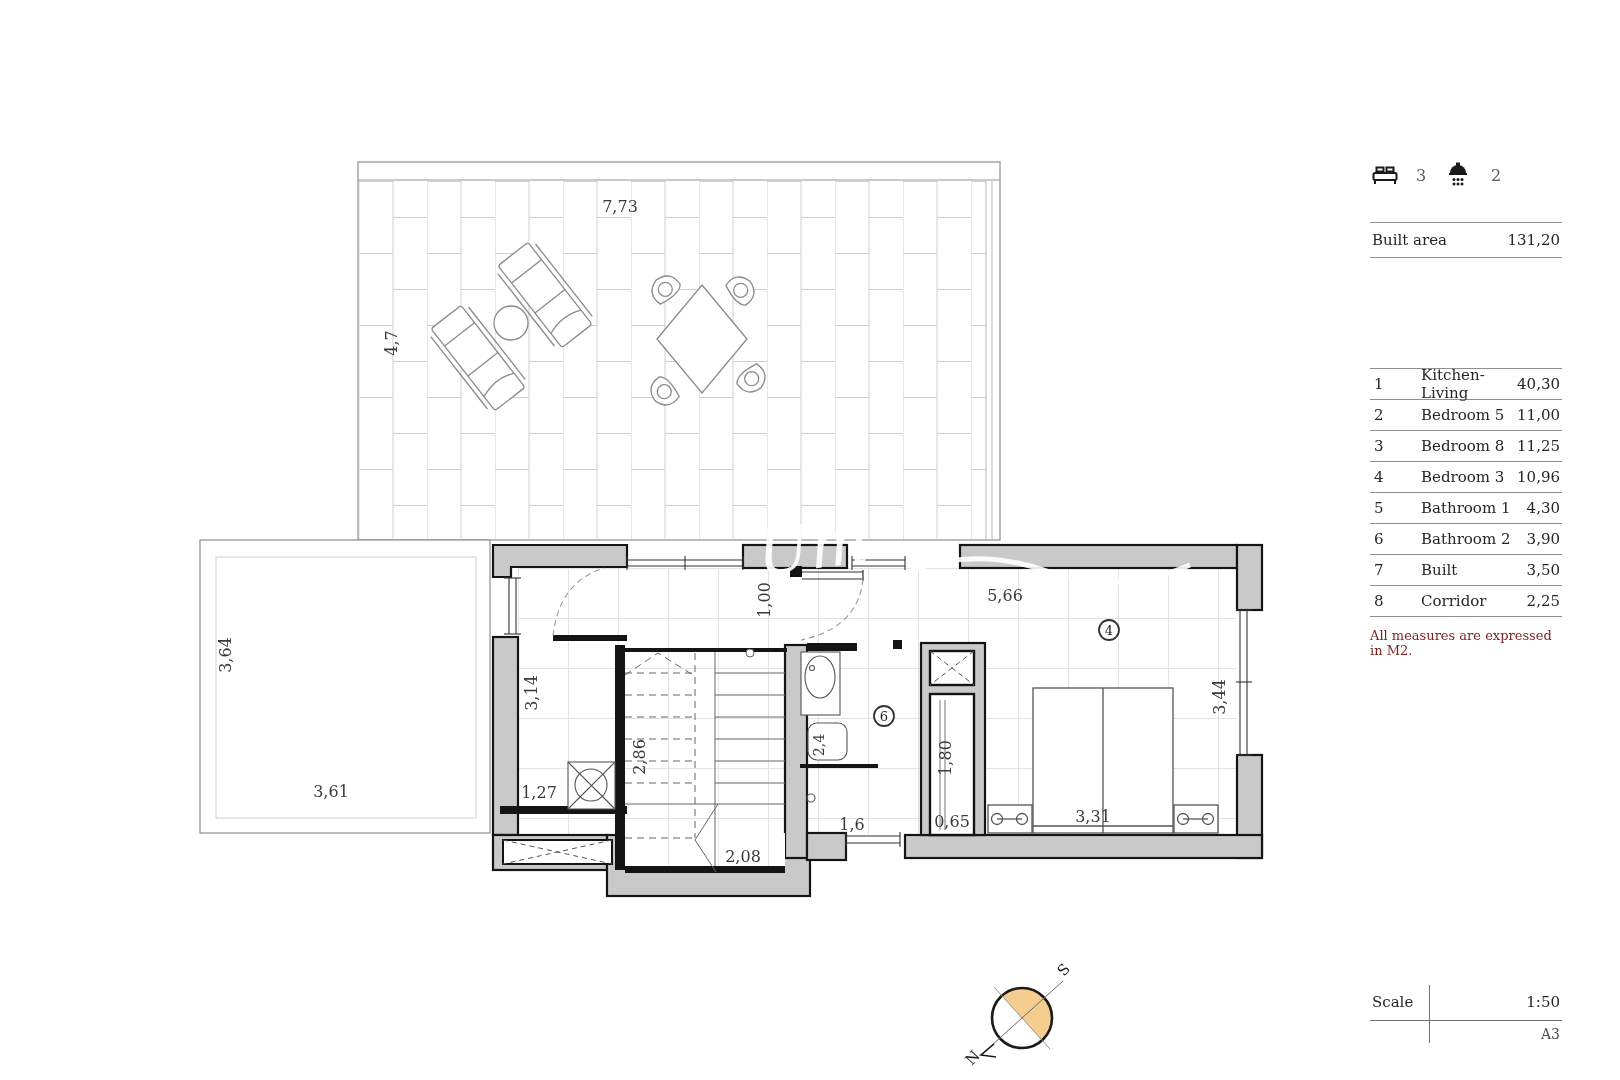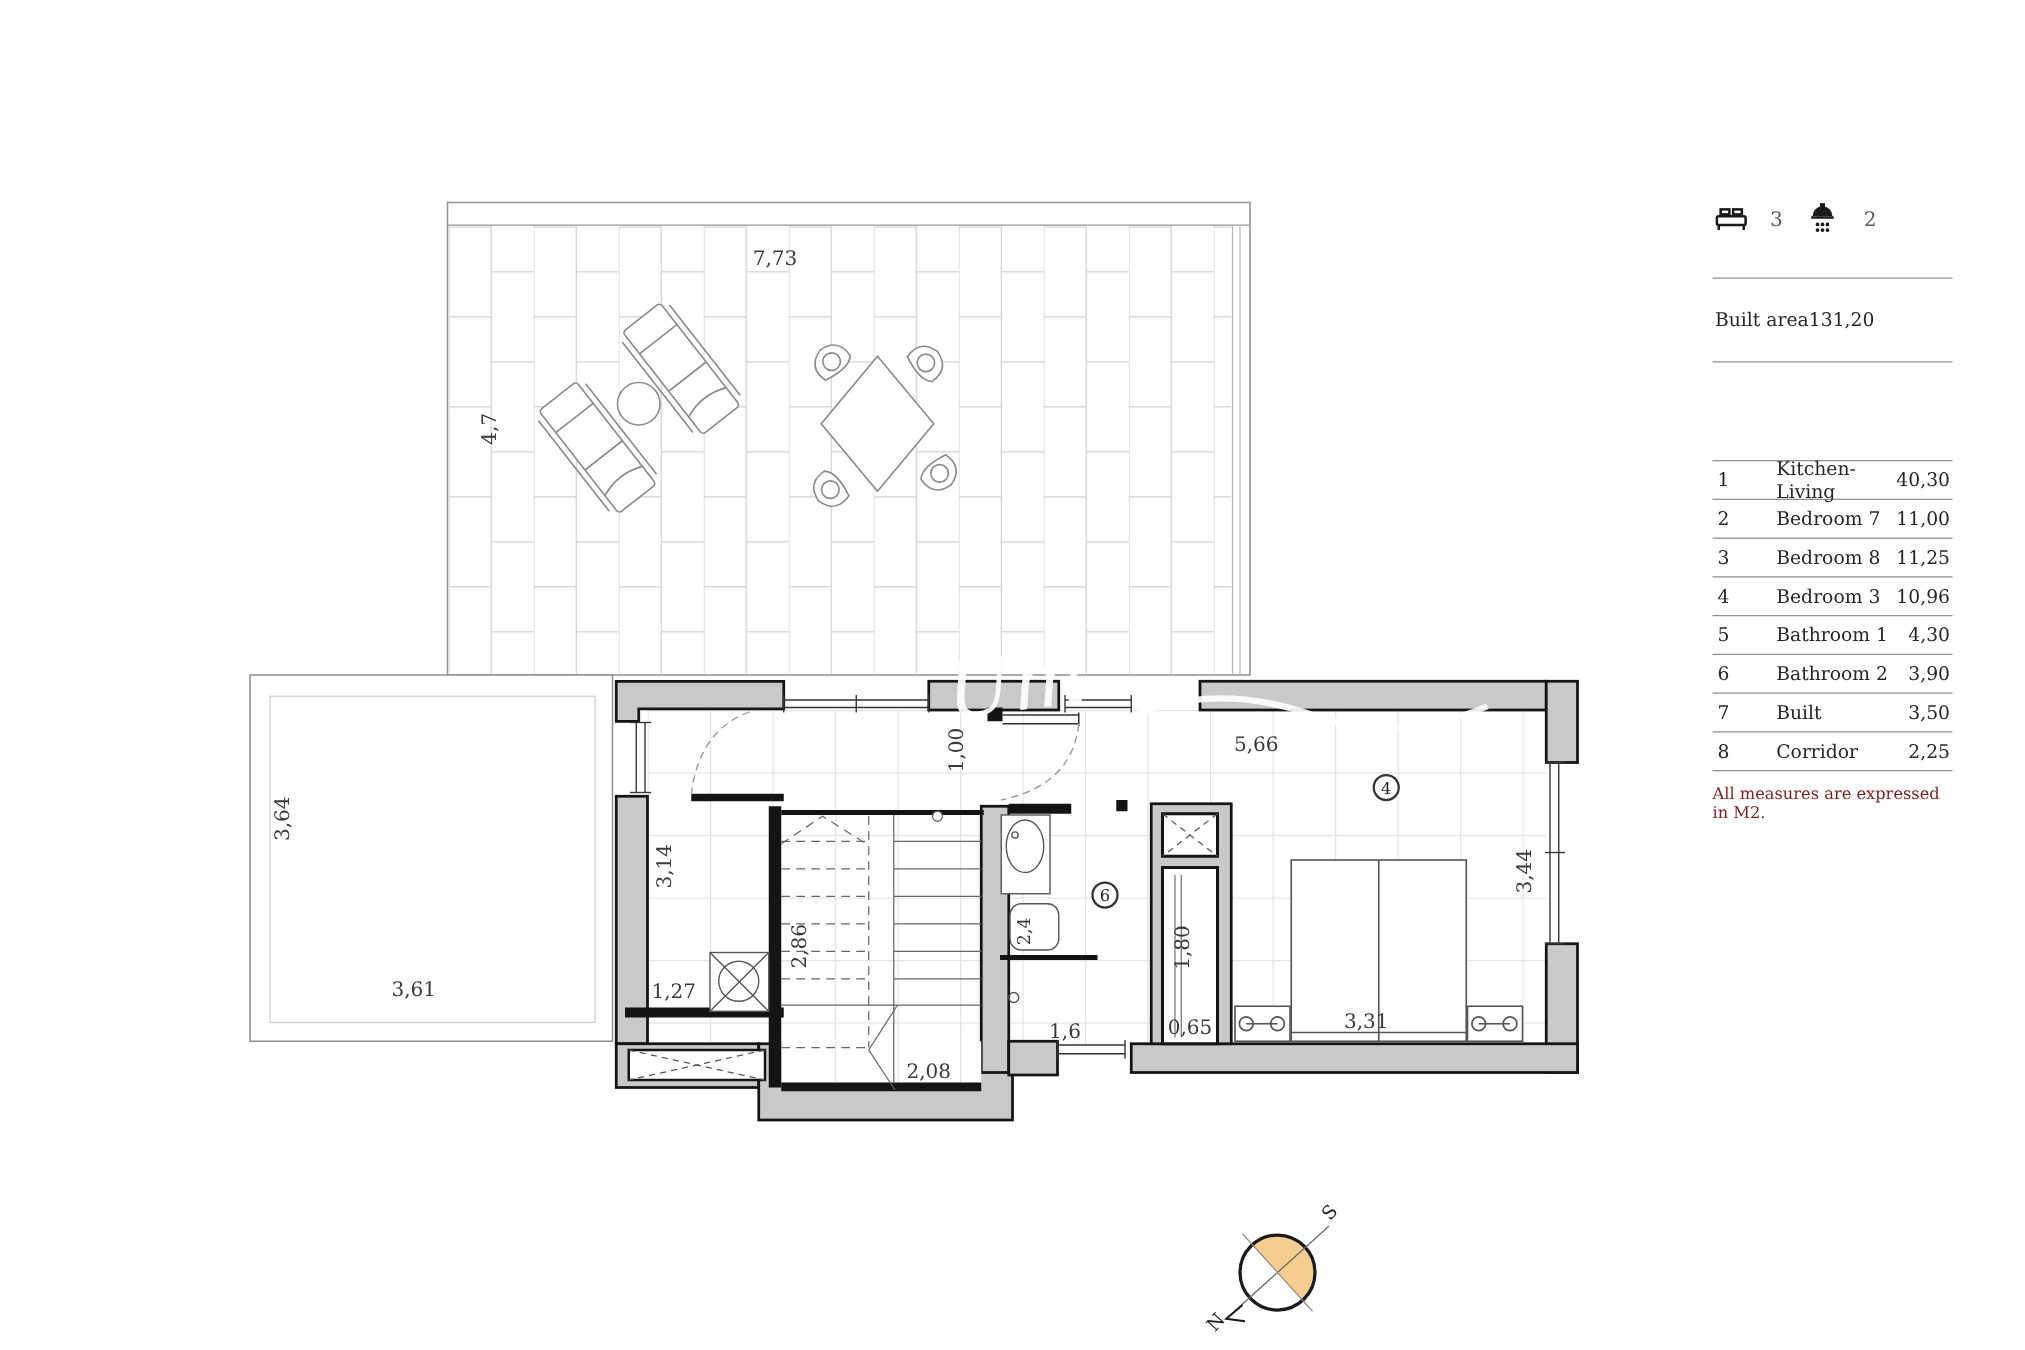--- a/index.html
+++ b/index.html
@@ -14,22 +14,22 @@
 
   
   .panel{position:absolute;left:1370px;top:0;width:192px;height:1080px;color:#262626;}
   .p-icons{position:absolute;top:160px;left:0;width:192px;height:36px;}
   .p-icons .cnt{position:absolute;top:6px;font-size:16px;color:#5a5a5a;}
   .p-icons .ic-bed{position:absolute;left:2px;top:2px;}
   .p-icons .cnt-bed{left:46px;}
   .p-icons .ic-shower{position:absolute;left:76px;top:0px;}
   .p-icons .cnt-shower{left:121px;}
   .p-built{position:absolute;top:222px;left:0;width:192px;border-top:1px solid #8f8f8f;
-           border-bottom:1px solid #8f8f8f;padding:24px 2px;box-sizing:border-box;
-           display:flex;font-size:15px;}
+           border-bottom:1px solid #8f8f8f;padding:8px 2px;box-sizing:border-box;
+           display:flex;justify-content:space-between;font-size:15px;}
   .p-table{position:absolute;top:368px;left:0;width:192px;border-bottom:1px solid #8f8f8f;
            font-size:15px;}
   .p-row{display:flex;align-items:center;height:30px;border-top:1px solid #8f8f8f;}
   .p-row .num{width:32px;padding-left:4px;box-sizing:border-box;}
   .p-row .nm{flex:1;margin-left:19px;}
   .p-row .ar{text-align:center;padding-right:2px;}
   .p-note{position:absolute;top:628px;left:0;width:192px;font-size:13px;color:#7f1d1d;}
   .p-scale{position:absolute;top:985px;left:0;width:192px;}
   .p-scale .vline{position:absolute;left:59px;top:0;width:1px;height:58px;background:#6f6f6f;}
   .p-scale .row1{display:flex;justify-content:space-between;font-size:15px;
@@ -324,21 +324,21 @@
   </div>
 
   <div class="p-table">
     <div class="p-row">
       <span class="num">1</span>
       <span class="nm">Kitchen-Living</span>
       <span class="ar">40,30</span>
     </div>
     <div class="p-row">
       <span class="num">2</span>
-      <span class="nm">Bedroom 7</span>
+      <span class="nm">Bedroom 5</span>
       <span class="ar">11,00</span>
     </div>
     <div class="p-row">
       <span class="num">3</span>
       <span class="nm">Bedroom 8</span>
       <span class="ar">11,25</span>
     </div>
     <div class="p-row">
       <span class="num">4</span>
       <span class="nm">Bedroom 3</span>
@@ -361,15 +361,23 @@
     </div>
     <div class="p-row">
       <span class="num">8</span>
       <span class="nm">Corridor</span>
       <span class="ar">2,25</span>
     </div>
   </div>
 
   <div class="p-note">All measures are expressed in M2.</div>
 
+  <div class="p-scale">
+    <div class="vline"></div>
+    <div class="row1">
+      <span>Scale</span>
+      <span>1:50</span>
+    </div>
+    <div class="row2">A3</div>
+  </div>
 
 </div>
 </div>
 
 </body></html>

